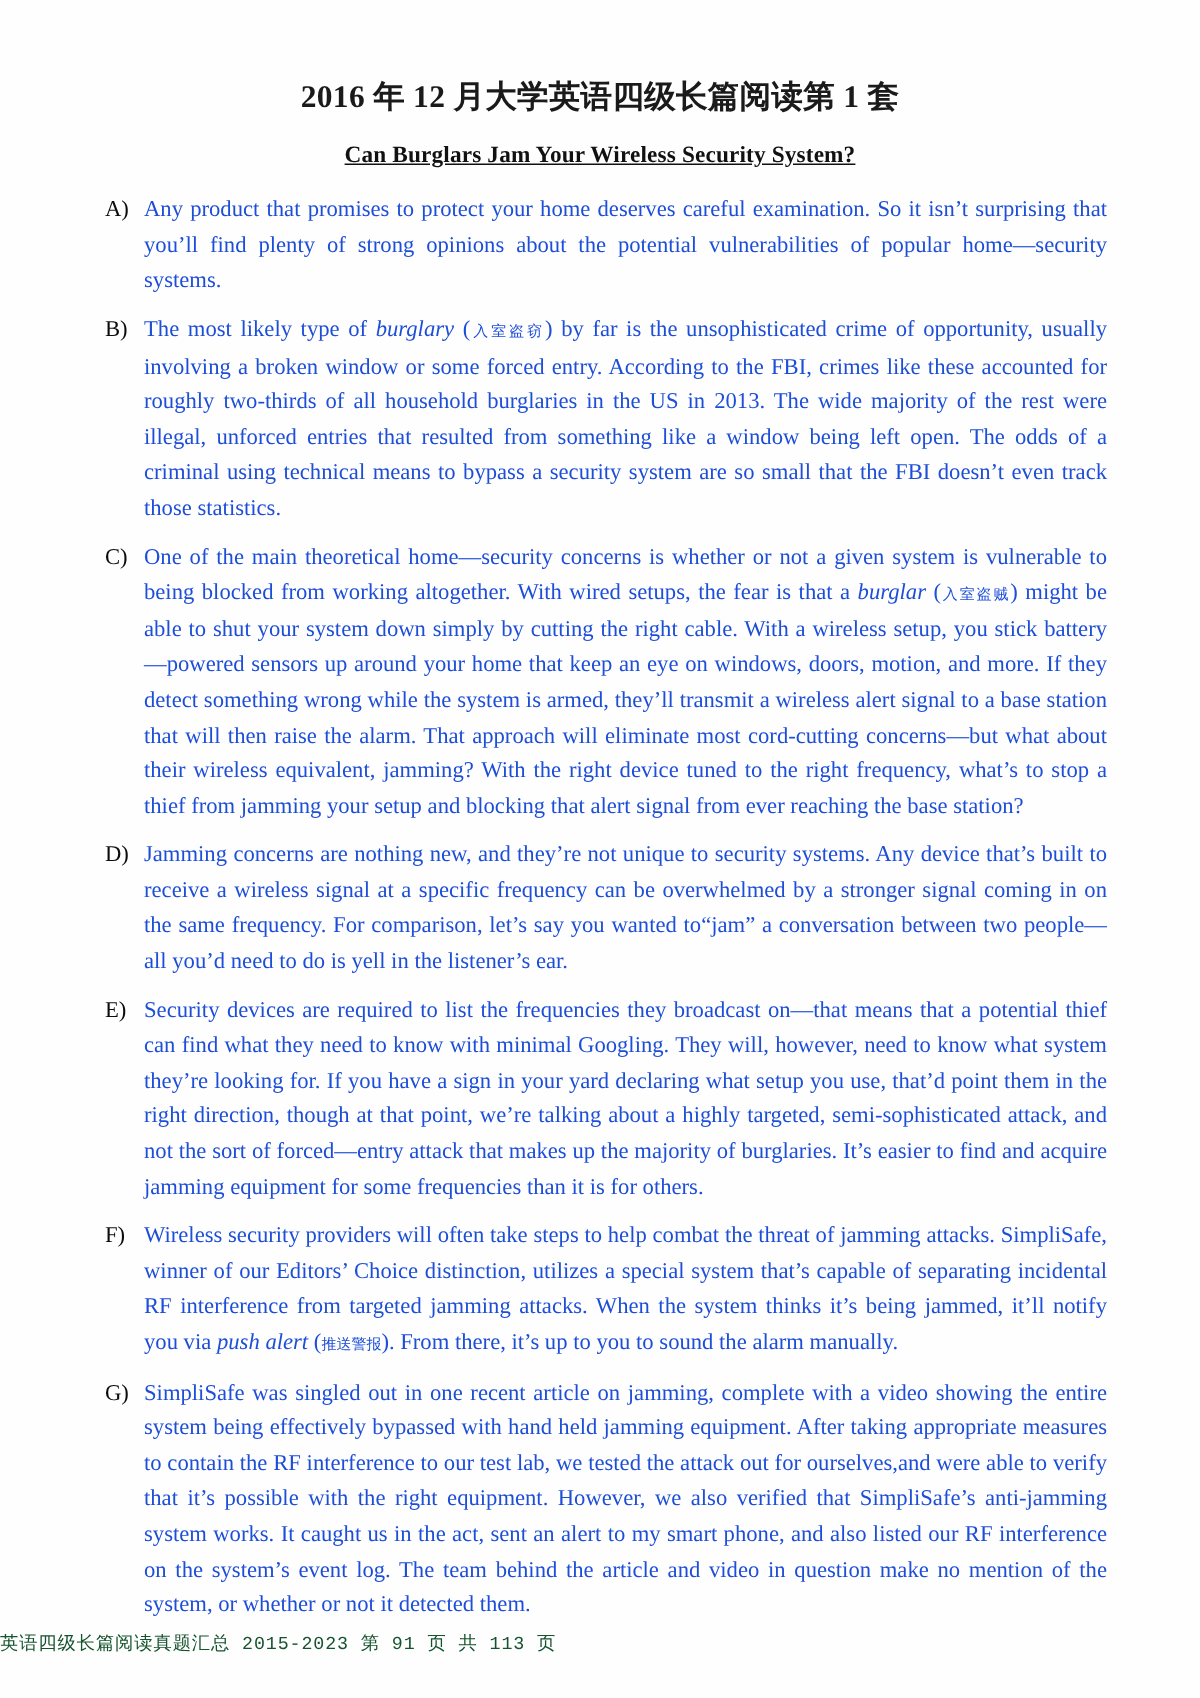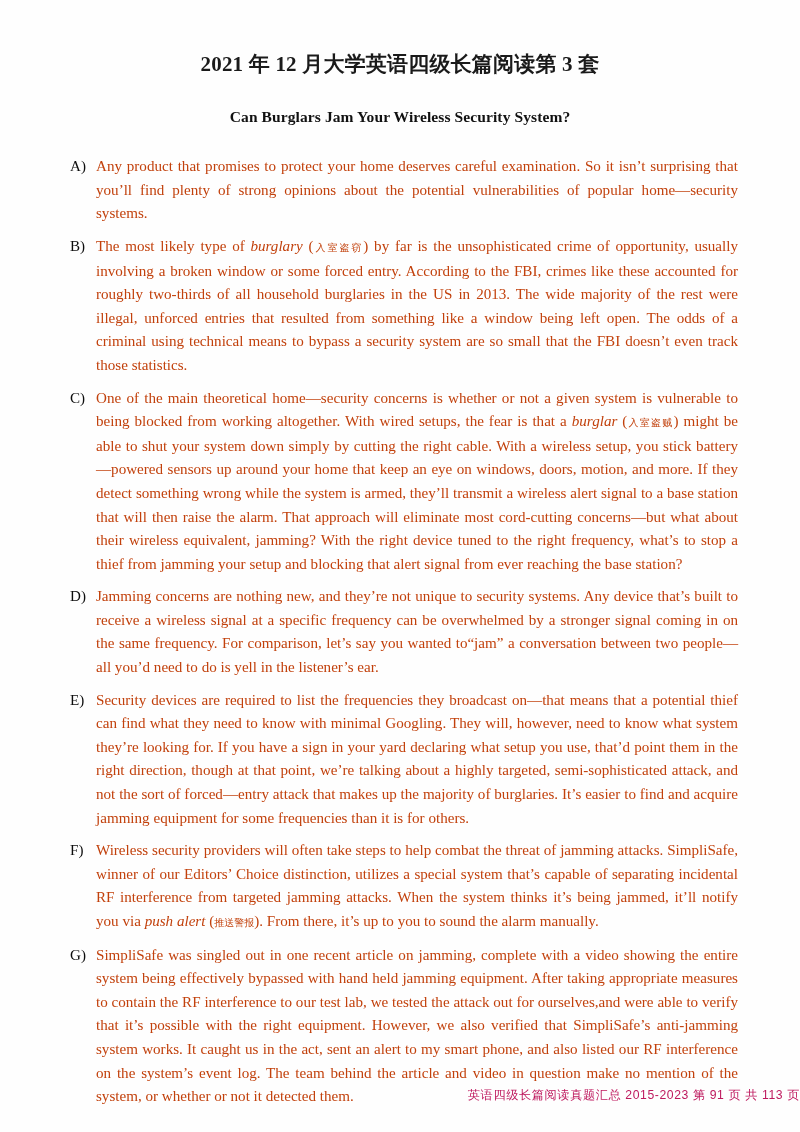--- a/index.html
+++ b/index.html
@@ -31,25 +31,26 @@
     letter-spacing: 0.2px;
     margin: 0;
     padding-top: 52px;
     line-height: 1.2;
     color: #1a1a1a;
   }
   .doc-subtitle {
     text-align: center;
     font-size: 15.5px;
     font-weight: bold;
-    margin: 17px;
+    margin: 4px;
     padding-top: 14px;
     padding-bottom: 2px;
     color: #111111;
     letter-spacing: 0.1px;
+    text-decoration: underline;
   }
   .body-area {
     padding: 10px 62px 0 70px;
   }
   .para {
     display: flex;
     align-items: flex-start;
     margin: 0 0 9px 0;
   }
   .para-label {
@@ -59,47 +60,47 @@
     line-height: 23.6px;
     color: #0c0c0c;
     white-space: nowrap;
   }
   .para-text {
     flex: 1 1 auto;
     font-size: 15.1px;
     line-height: 23.6px;
     text-align: justify;
     text-justify: inter-word;
-    color: #c2410c;
+    color: #1d4ed8;
     hyphens: none;
   }
   .para-text i {
   }
   .cn {
     font-family: "DejaVu Sans", sans-serif;
     font-size: 10px;
   }
   .footer {
     position: absolute;
     left: 0;
     right: 0;
     bottom: 28px;
-    text-align: right;
-    font-family: Liberation Sans, sans-serif;
+    text-align: left;
+    font-family: Liberation Mono, monospace;
     font-size: 12.2px;
-    color: #be185d;
+    color: #14532d;
     letter-spacing: 0.6px;
   }
 </style>
 </head>
 <body>
 
 <div class="page">
 
-  <h1 class="doc-title">2021 年 12 月大学英语四级长篇阅读第 3 套</h1>
+  <h1 class="doc-title">2016 年 12 月大学英语四级长篇阅读第 1 套</h1>
 
   <h2 class="doc-subtitle">Can Burglars Jam Your Wireless Security System?</h2>
 
   <div class="body-area">
 
     <div class="para">
       <div class="para-label">A)</div>
       <div class="para-text">Any product that promises to protect your home deserves careful examination. So it isn’t surprising that you’ll find plenty of strong opinions about the potential vulnerabilities of popular home—security systems.</div>
     </div>
 

